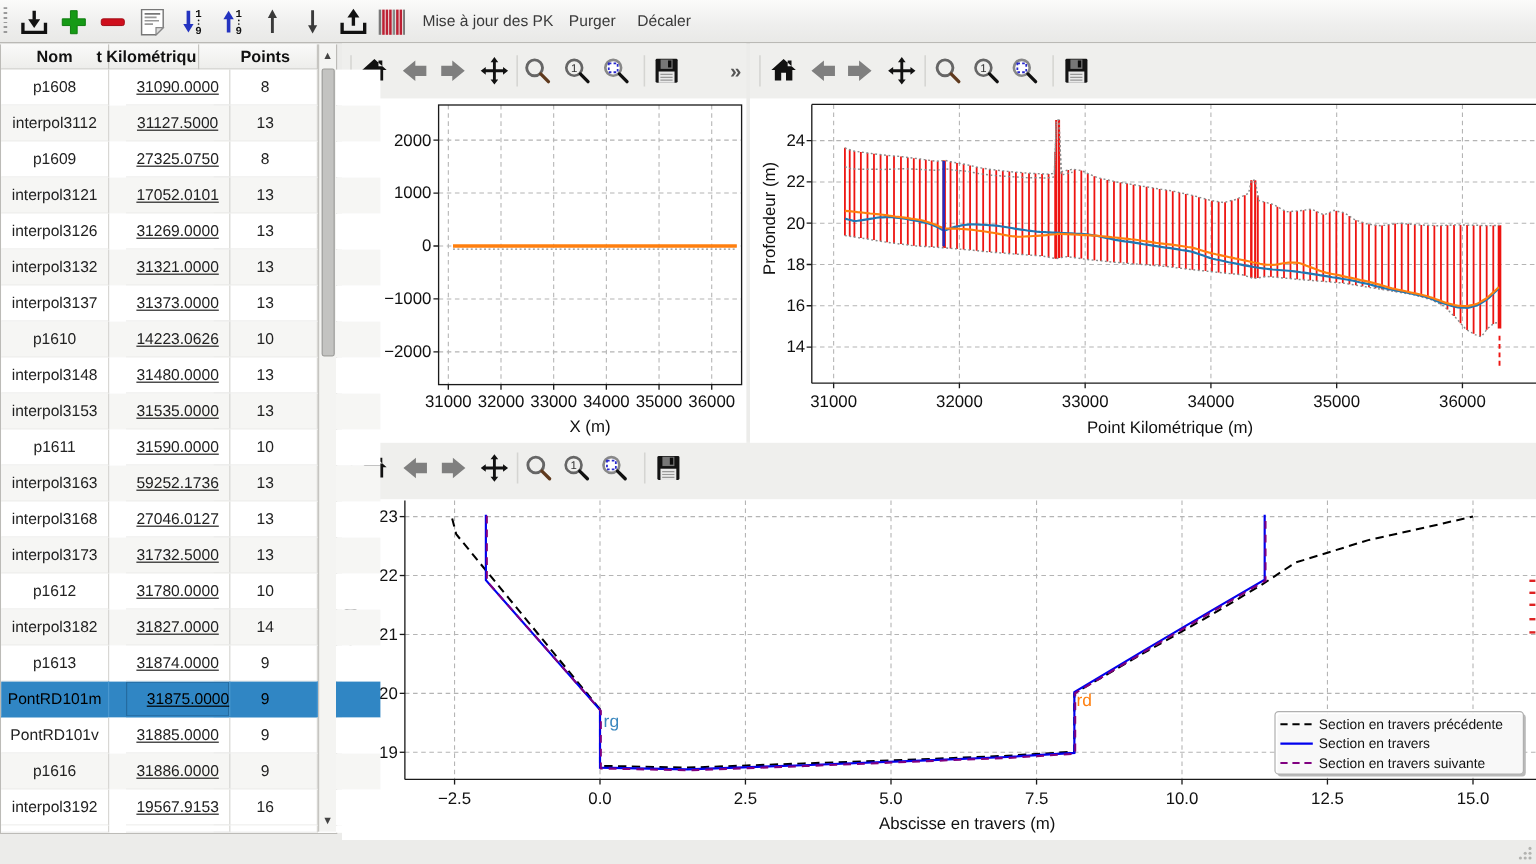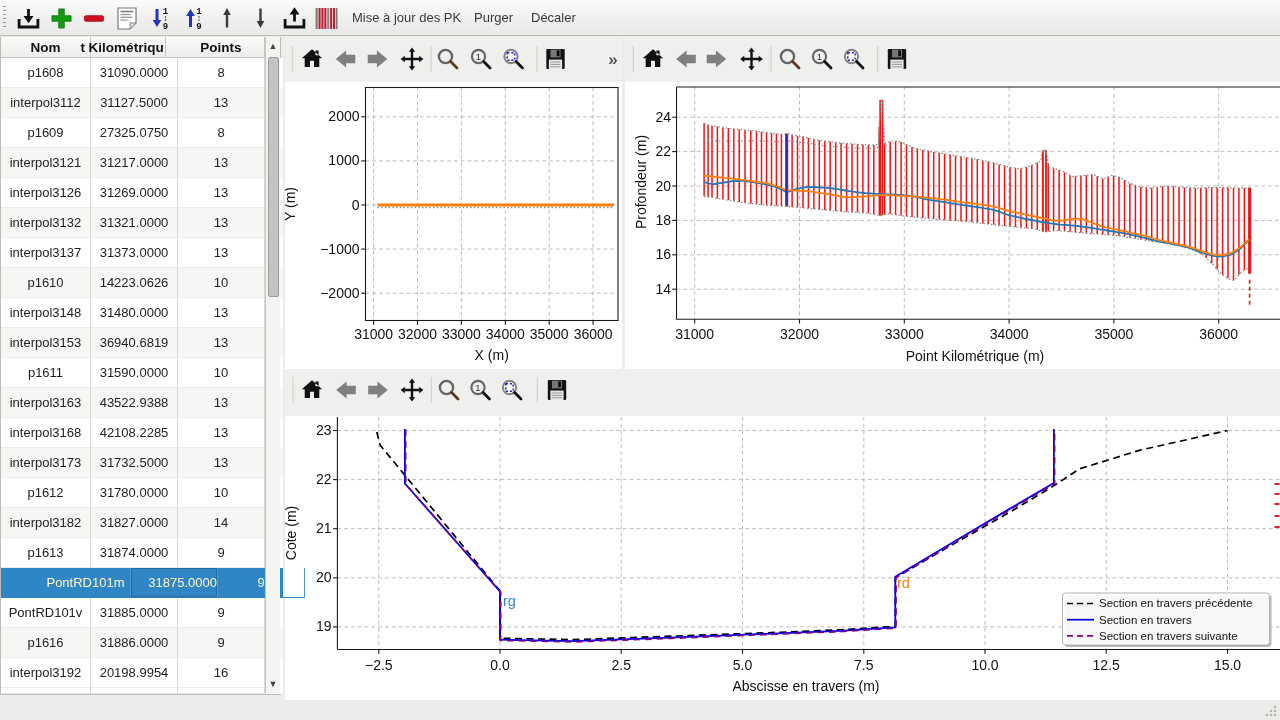--- a/index.html
+++ b/index.html
@@ -6,26 +6,26 @@
   background:linear-gradient(#fbfbfa,#efefee 55%,#e9e9e7); border-bottom:1px solid #bab9b5; }
 #topbar .mi { position:absolute; top:0; height:35px; line-height:35px; font-size:13px; color:#3a3a3a; }
 #grip { position:absolute; left:3px; top:6px; width:3px; height:24px;
   background:repeating-linear-gradient(#9a9a9a 0 1.5px, transparent 1.5px 4px); }
 #tablewrap { position:absolute; left:0; top:37px; width:281px; height:658px; background:#fff;
   border:1px solid #bcbbb7; border-top:none; }
 #thead { position:absolute; left:0; top:0; width:264px; height:21px;
   background:linear-gradient(#fafaf9,#ededeb); border-bottom:1px solid #c6c5c1; }
 #thead div { position:absolute; top:0; height:21px; line-height:21px; font-weight:bold; font-size:13.5px; color:#111; text-align:center; border-right:1px solid #c6c5c1; overflow:hidden; white-space:nowrap; }
 #tbody { position:absolute; left:0; top:21px; width:264px; }
-.tr { position:relative; width:282px; height:30px; }
+.tr { position:relative; width:316px; height:30px; }
 .tr div { position:absolute; top:0; height:30px; line-height:30px; font-size:13px; color:#222; text-align:center; border-right:1px solid #d8d7d4; border-bottom:1px solid #eCeCea; }
-.c1 { left:0; width:90px; } .c2 { left:90px; width:87px; } .c3 { left:177px; width:87px; }
+.c1 { left:0; width:90px; } .c2 { left:104px; width:87px;text-decoration:underline; } .c3 { left:177px; width:87px; }
 .even { background:#fff; } .odd { background:#f6f6f4; }
 .sel { background:#3086c4; }
-.sel div { color:#fef9c3; border-right-color:#4a98d0; border-bottom-color:#3086c4;margin-left:40px; }
+.sel div { color:#000000; border-right-color:#4a98d0; border-bottom-color:#3086c4; }
 .sel .c2 { box-shadow:inset 0 0 0 1px #246ba0;text-align:right; }
 #vsb { position:absolute; right:0; top:0; width:15px; height:656px; background:#f4f4f2; border-left:1px solid #c6c5c1; }
 #vsb .thumb { position:absolute; left:1.5px; top:20px; width:11px; height:240px; background:#c3c3c1; border:1px solid #9d9d9a; border-radius:2px; }
 #vsb .arr { position:absolute; left:0; width:14px; height:16px; font-size:9px; color:#444; text-align:center; line-height:16px; }
 .pbar { position:absolute; background:#efefed; }
 svg { position:absolute; }
 #fig1,#fig2,#fig3 { background:#fff; }
 .gr { stroke:#b4b4b4; stroke-width:0.9; stroke-dasharray:3.8,3; fill:none; }
 .sp { stroke:#1a1a1a; stroke-width:1.1; fill:none; }
 .env { stroke:#8a8a8a; stroke-width:1.2; stroke-dasharray:1.6,2.1; fill:none; }
@@ -512,21 +512,21 @@
         <div class="c2">31127.5000</div>
         <div class="c3">13</div>
       </div>
 <div class="tr even">
         <div class="c1">p1609</div>
         <div class="c2">27325.0750</div>
         <div class="c3">8</div>
       </div>
 <div class="tr odd">
         <div class="c1">interpol3121</div>
-        <div class="c2">31217.0000</div>
+        <div class="c2">17052.0101</div>
         <div class="c3">13</div>
       </div>
 <div class="tr even">
         <div class="c1">interpol3126</div>
         <div class="c2">31269.0000</div>
         <div class="c3">13</div>
       </div>
 <div class="tr odd">
         <div class="c1">interpol3132</div>
         <div class="c2">31321.0000</div>
@@ -542,36 +542,36 @@
         <div class="c2">14223.0626</div>
         <div class="c3">10</div>
       </div>
 <div class="tr even">
         <div class="c1">interpol3148</div>
         <div class="c2">31480.0000</div>
         <div class="c3">13</div>
       </div>
 <div class="tr odd">
         <div class="c1">interpol3153</div>
-        <div class="c2">36940.6819</div>
+        <div class="c2">31535.0000</div>
         <div class="c3">13</div>
       </div>
 <div class="tr even">
         <div class="c1">p1611</div>
         <div class="c2">31590.0000</div>
         <div class="c3">10</div>
       </div>
 <div class="tr odd">
         <div class="c1">interpol3163</div>
-        <div class="c2">43522.9388</div>
+        <div class="c2">59252.1736</div>
         <div class="c3">13</div>
       </div>
 <div class="tr even">
         <div class="c1">interpol3168</div>
-        <div class="c2">42108.2285</div>
+        <div class="c2">27046.0127</div>
         <div class="c3">13</div>
       </div>
 <div class="tr odd">
         <div class="c1">interpol3173</div>
         <div class="c2">31732.5000</div>
         <div class="c3">13</div>
       </div>
 <div class="tr even">
         <div class="c1">p1612</div>
         <div class="c2">31780.0000</div>
@@ -597,21 +597,21 @@
         <div class="c2">31885.0000</div>
         <div class="c3">9</div>
       </div>
 <div class="tr odd">
         <div class="c1">p1616</div>
         <div class="c2">31886.0000</div>
         <div class="c3">9</div>
       </div>
 <div class="tr even">
         <div class="c1">interpol3192</div>
-        <div class="c2">20198.9954</div>
+        <div class="c2">19567.9153</div>
         <div class="c3">16</div>
       </div>
 <div class="tr even" style="height:6px">
         <div class="c1" style="height:6px"></div>
         <div class="c2" style="height:6px"></div>
         <div class="c3" style="height:6px"></div>
       </div>
 </div>
 <div id="vsb">
 <div class="arr" style="top:1px">▲</div>

